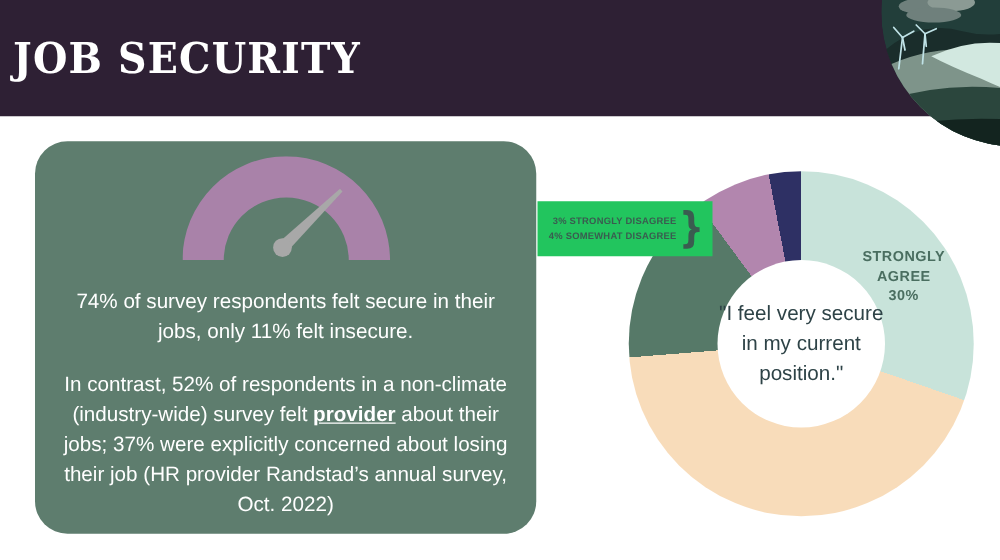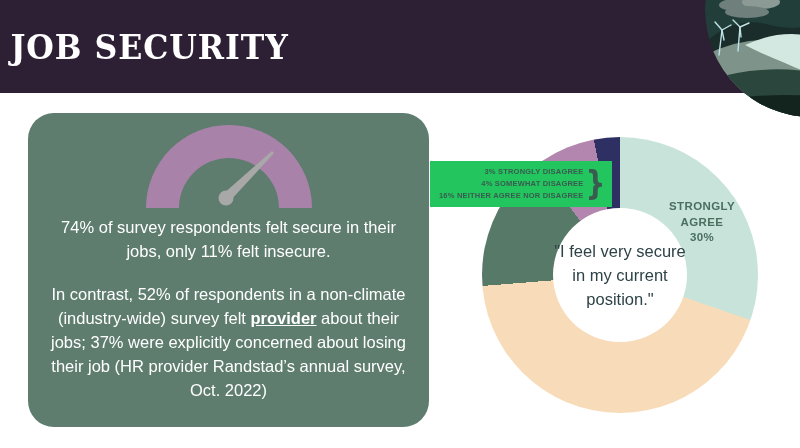--- a/index.html
+++ b/index.html
@@ -41,27 +41,27 @@
   .card{
     position:absolute;left:28px;top:113px;width:401px;height:314px;
     background:var(--card-bg);border-radius:26px;
     display:flex;flex-direction:column;align-items:center;
     color:var(--card-text);text-align:center;
   }
   .gauge-wrap{margin-top:12px;height:86px;}
   .gauge-arc{fill:var(--gauge-arc);}
   .gauge-needle{fill:var(--gauge-needle);}
   .card p{font-size:16.5px;line-height:24px;}
-  .card .p1{margin-top:4px;padding:0 16px;}
+  .card .p1{margin-top:18px;padding:0 16px;}
   .card .p2{margin-top:19px;padding:0 22px;}
   .card .emph{font-weight:bold;text-decoration:underline;}
 
   
   .donut{
-    position:absolute;left:482px;top:137px;width:276px;height:276px;
+    position:absolute;left:503px;top:137px;width:276px;height:276px;
     border-radius:50%;z-index:1;
   }
   .donut-hole{
     position:absolute;left:71px;top:71px;width:134px;height:134px;
     background:#fff;border-radius:50%;
     display:flex;align-items:center;justify-content:center;
   }
   .quote{
     width:144px;text-align:center;color:var(--quote-text);
     font-size:16.5px;line-height:24px;
@@ -146,18 +146,17 @@
     </div>
     <div class="donut-hole">
       <div class="quote">"I feel very secure in my current position."</div>
     </div>
   </div>
 
   <div class="callout">
     <ul id="callout-lines">
         <li>3% STRONGLY DISAGREE</li>
         <li>4% SOMEWHAT DISAGREE</li>
-        <li>16% NEITHER AGREE NOR DISAGREE</li>
       </ul>
     <span class="brace">}</span>
   </div>
 
 </div>
 
 </body></html>

